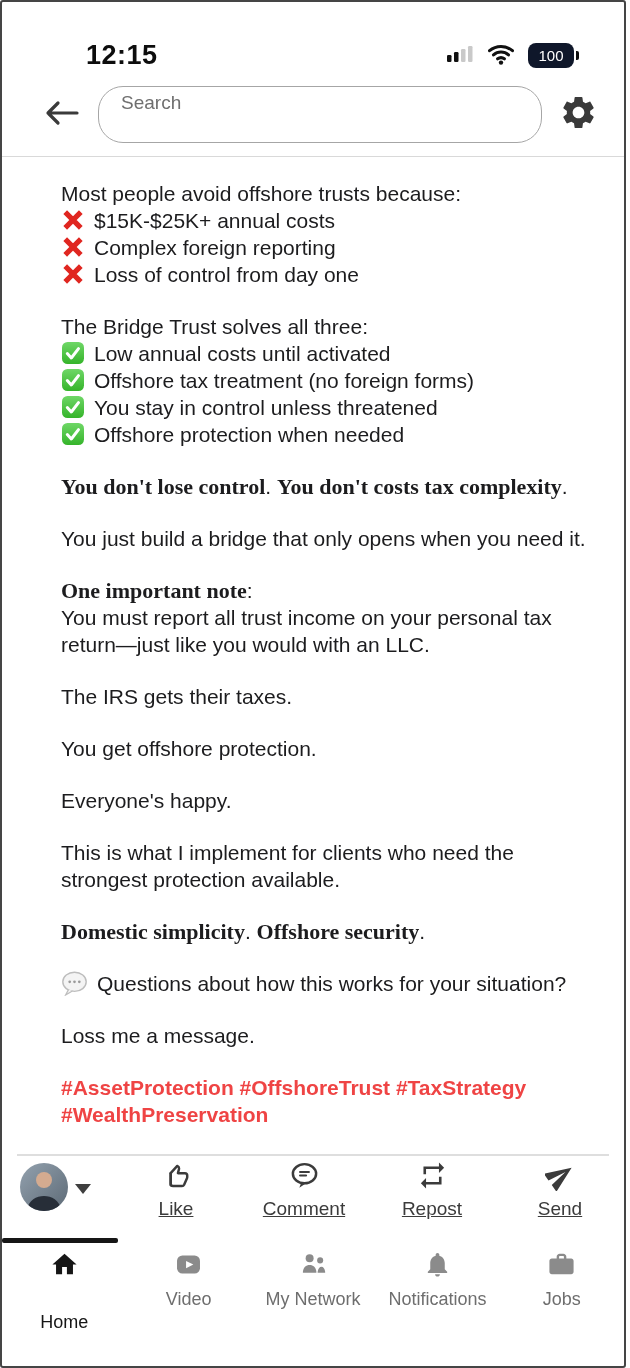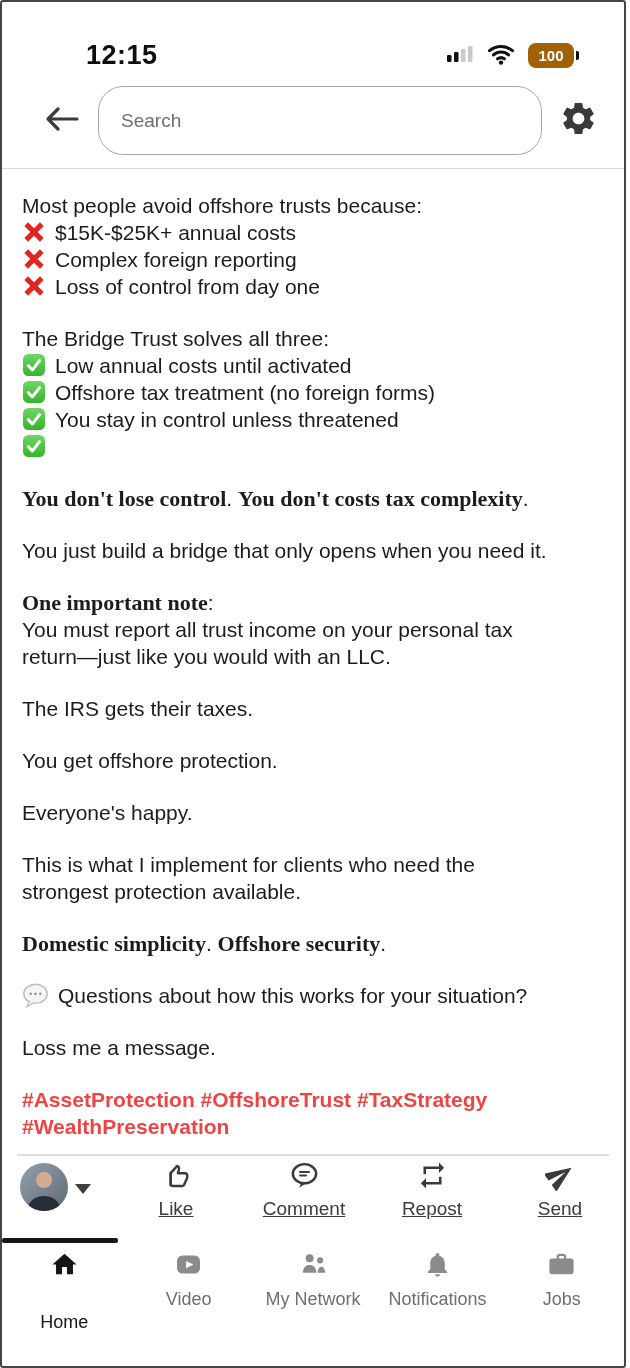--- a/index.html
+++ b/index.html
@@ -7,36 +7,36 @@
     position:relative;width:626px;height:1368px;box-sizing:border-box;
     border:2px solid #454545;border-radius:3px;background:#ffffff;overflow:hidden;
     font-family:"Liberation Sans",sans-serif;color:#1c1c1e;
   }
   
   .status-bar{display:flex;justify-content:space-between;align-items:center;
     padding:38px 50px 0 84px;}
   .time{font-size:27px;font-weight:700;color:#0d0d0d;letter-spacing:.5px;}
   .status-icons{display:flex;align-items:center;gap:12px;}
   .battery{position:relative;display:flex;align-items:center;justify-content:center;
-    width:46px;height:25px;background:#a16207;border-radius:8px;color:#fff;
-    font-size:15px;font-weight:700;}
+    width:46px;height:25px;background:#0f172a;border-radius:8px;color:#fff;
+    font-size:15px;font-weight:400;}
   .battery:after{content:"";position:absolute;right:-5px;width:3px;height:9px;
     background:#0d0d0d;border-radius:0 2px 2px 0;}
   
   .header{display:flex;align-items:center;gap:17px;padding:15px 26px 13px 42px;
     border-bottom:1.5px solid #d9d9d9;}
-  .search-pill{flex:1;display:flex;align-items:center;height:47px;
-    border:1.5px solid #a6a6a6;border-radius:25px;background:#fff;padding:10px 20px;}
+  .search-pill{flex:1;display:flex;align-items:flex-start;height:47px;
+    border:1.5px solid #a6a6a6;border-radius:25px;background:#fff;padding:4px 20px;}
   .search-pill input{border:none;outline:none;width:100%;font-size:19px;
     font-family:"Liberation Sans",sans-serif;color:#333;background:transparent;}
   .search-pill input::placeholder{color:#6f6f6f;}
   
   .post-body{padding:23px 20px 0 20px;font-size:21px;line-height:27px;color:#1c1c1e;}
   .para{margin-bottom:25px;}
-  .pline{min-height:27px;}
+  .pline{min-height:27px;margin-left:39px;}
   .seg-boldserif{font-family:"Liberation Serif",serif;font-weight:700;font-size:22px;}
   .seg-hashtag{color:#ef4444;font-weight:700;}
   .inline-icon{display:inline-block;margin-right:9px;}
   .inline-icon svg{width:24px;height:24px;vertical-align:-4px;}
   .inline-icon.speech svg{width:27px;height:25px;vertical-align:-5px;margin-right:0px;}
   .post-divider{position:absolute;top:1152px;left:15px;right:15px;height:1.5px;background:#dedede;}
   
   .post-actions{position:absolute;top:1158px;left:0;right:0;display:flex;align-items:flex-start;}
   .avatar-wrap{width:92px;padding-left:18px;display:flex;align-items:center;gap:7px;height:58px;}
   .avatar-wrap svg{width:48px;height:48px;}
@@ -145,21 +145,21 @@
             </svg></span><span class="seg-normal">You stay in control unless threatened</span></div>
         <div class="pline"><span class="inline-icon check"><svg viewBox="0 0 24 24">
               <defs>
                 <linearGradient id="ckg" x1="0" y1="0" x2="0" y2="1">
                   <stop offset="0" stop-color="#6fd767"></stop>
                   <stop offset="1" stop-color="#35b42a"></stop>
                 </linearGradient>
               </defs>
               <rect x="1" y="1" width="22" height="22" rx="5.5" fill="url(#ckg)"></rect>
               <path d="M6.3 12.6 l4 4.4 7.2-9.4" stroke="#fff" stroke-width="3" fill="none" stroke-linecap="round" stroke-linejoin="round"></path>
-            </svg></span></div>
+            </svg></span><span class="seg-normal">Offshore protection when needed</span></div>
       </div>
       <div class="para">
         <div class="pline"><span class="seg-boldserif">You don't lose control</span><span class="seg-normal">. </span><span class="seg-boldserif">You don't costs tax complexity</span><span class="seg-normal">.</span></div>
       </div>
       <div class="para">
         <div class="pline"><span class="seg-normal">You just build a bridge that only opens when you need it.</span></div>
       </div>
       <div class="para">
         <div class="pline"><span class="seg-boldserif">One important note</span><span class="seg-normal">:</span></div>
         <div class="pline"><span class="seg-normal">You must report all trust income on your personal tax</span></div>

